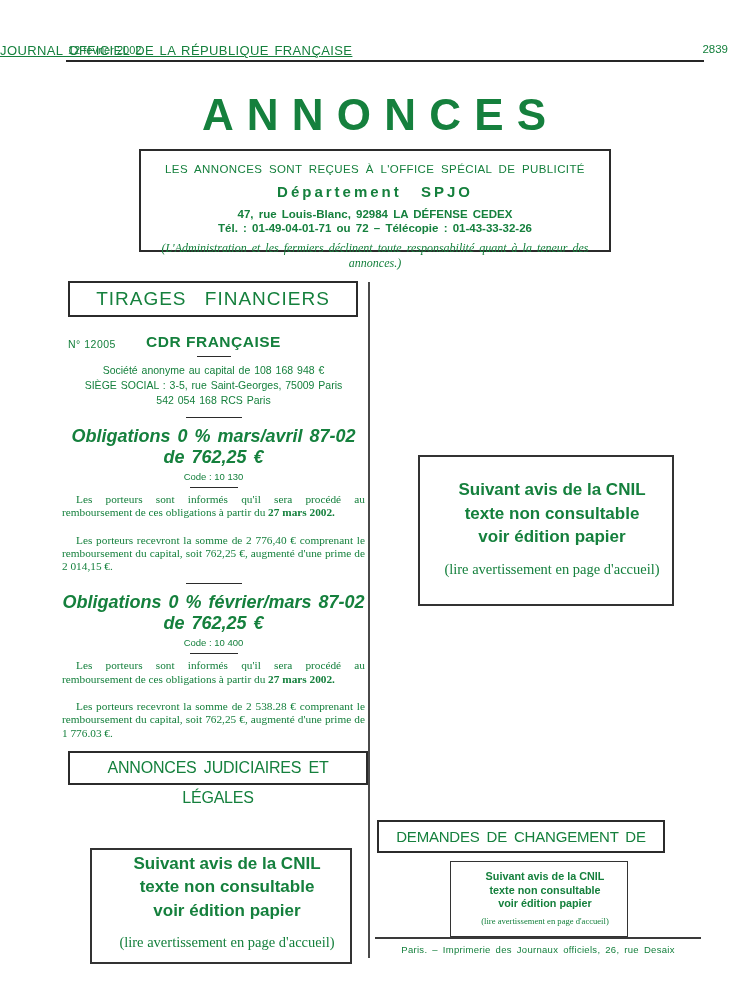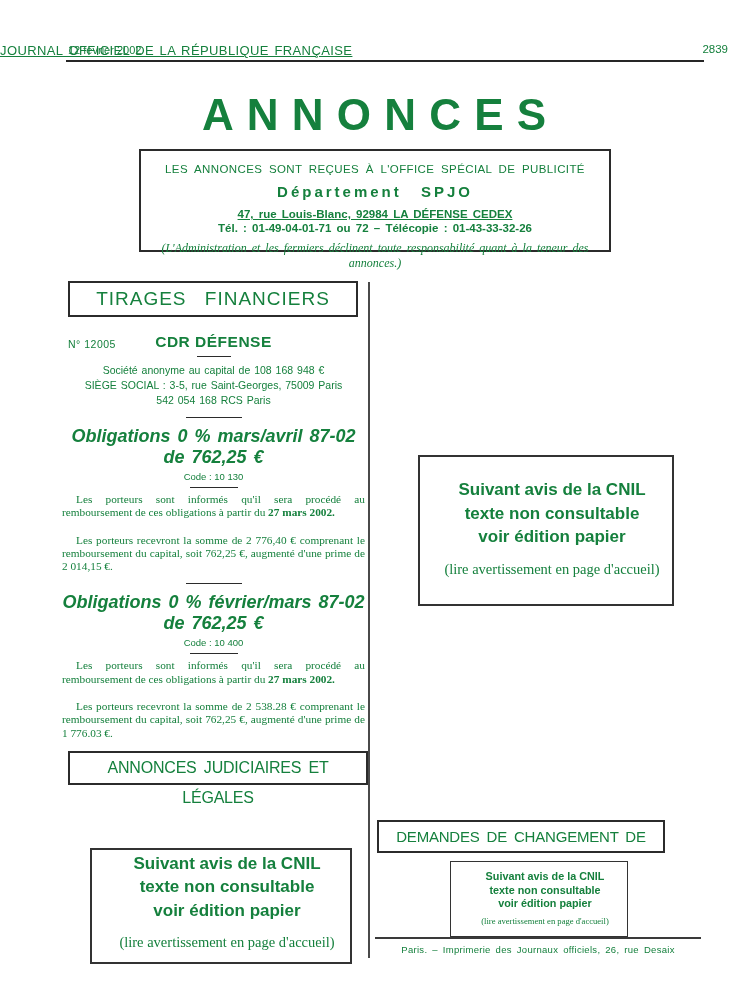--- a/index.html
+++ b/index.html
@@ -17,21 +17,21 @@
 
   
   .big-title{position:absolute;left:0;right:0;top:90px;text-align:center;
     font-size:44px;font-weight:600;letter-spacing:.30em;text-indent:.30em;}
 
   
   .office-box{position:absolute;left:139px;top:149px;width:468px;height:99px;
     border:2px solid #2b2b2b;text-align:center;}
   .office-l1{margin-top:12px;font-size:11.5px;letter-spacing:.4px;word-spacing:3px;}
   .office-dep{margin-top:8px;font-size:15px;font-weight:bold;letter-spacing:3px;word-spacing:12px;}
-  .office-addr{margin-top:8px;font-size:11.5px;font-weight:bold;word-spacing:2px;text-decoration:underline;}
+  .office-addr{margin-top:8px;font-size:11.5px;font-weight:bold;word-spacing:2px;}
   .office-tel{margin-top:2px;font-size:11.5px;font-weight:bold;word-spacing:2px;}
   .office-disc{margin-top:7px;font-size:12px;font-style:italic;font-family:"Liberation Serif",serif;word-spacing:2px;}
 
   
   .v-divider{position:absolute;left:368px;top:282px;width:2px;height:676px;background:#4a4a4a;}
 
   
   .left-col{position:absolute;left:60px;top:280px;width:307px;}
   .boxed-head{border:2px solid #2b2b2b;text-align:center;background:#fff;}
   .tirages-box{margin:1px 0 0 8px;width:286px;height:32px;line-height:32px;
@@ -89,21 +89,21 @@
   </div>
 
   <div class="v-divider"></div>
 
   <div class="left-col">
 
     <div class="boxed-head tirages-box">TIRAGES FINANCIERS</div>
 
     <div class="annonce-head">
       <span class="annonce-no">N° 12005</span>
-      <div class="company">CDR DÉFENSE</div>
+      <div class="company">CDR FRANÇAISE</div>
     </div>
     <div class="mini-rule w34"></div>
 
     <div class="cline first">Société anonyme au capital de 108 168 948 €</div>
     <div class="cline">SIÈGE SOCIAL : 3-5, rue Saint-Georges, 75009 Paris</div>
     <div class="cline">542 054 168 RCS Paris</div>
 
     <div class="mini-rule w56" style="margin-top:11px;"></div>
 
     <div class="oblig">Obligations 0 % mars/avril 87-02 de 762,25 €</div>

